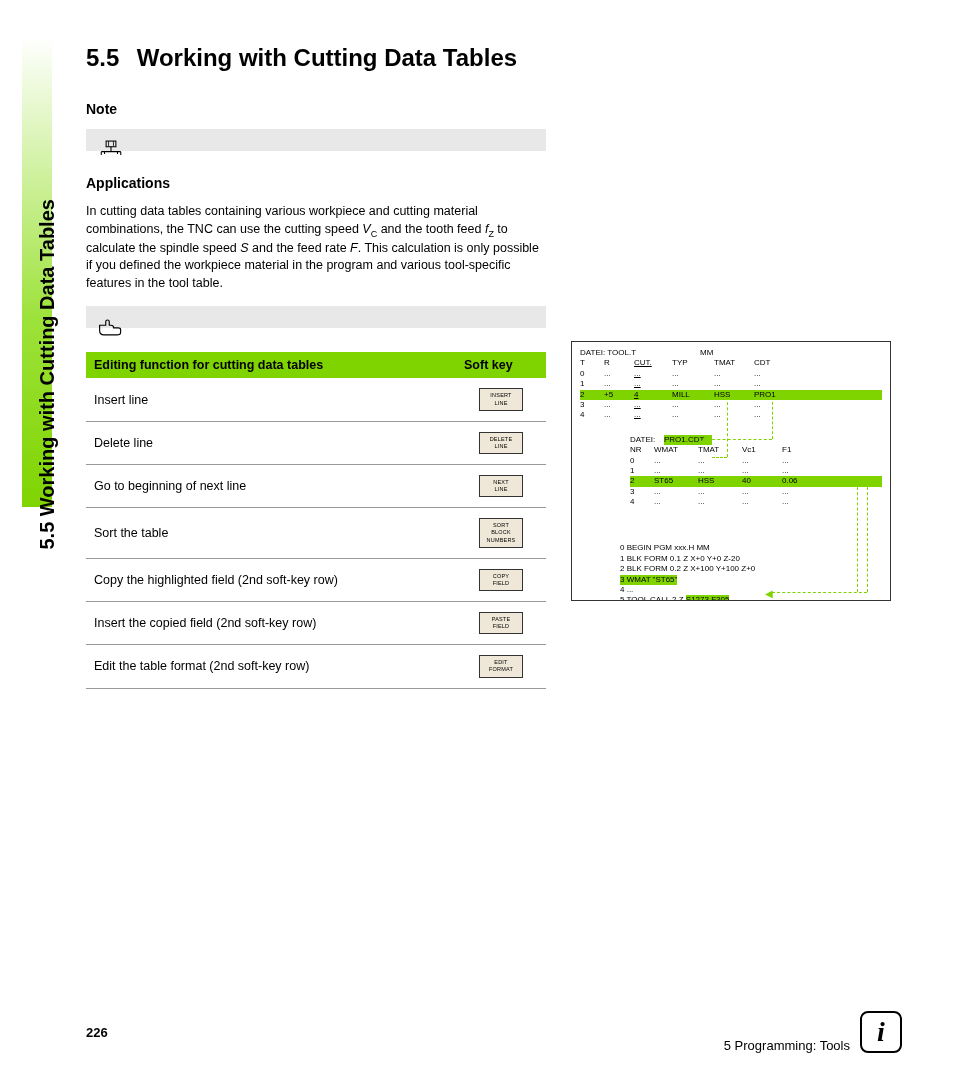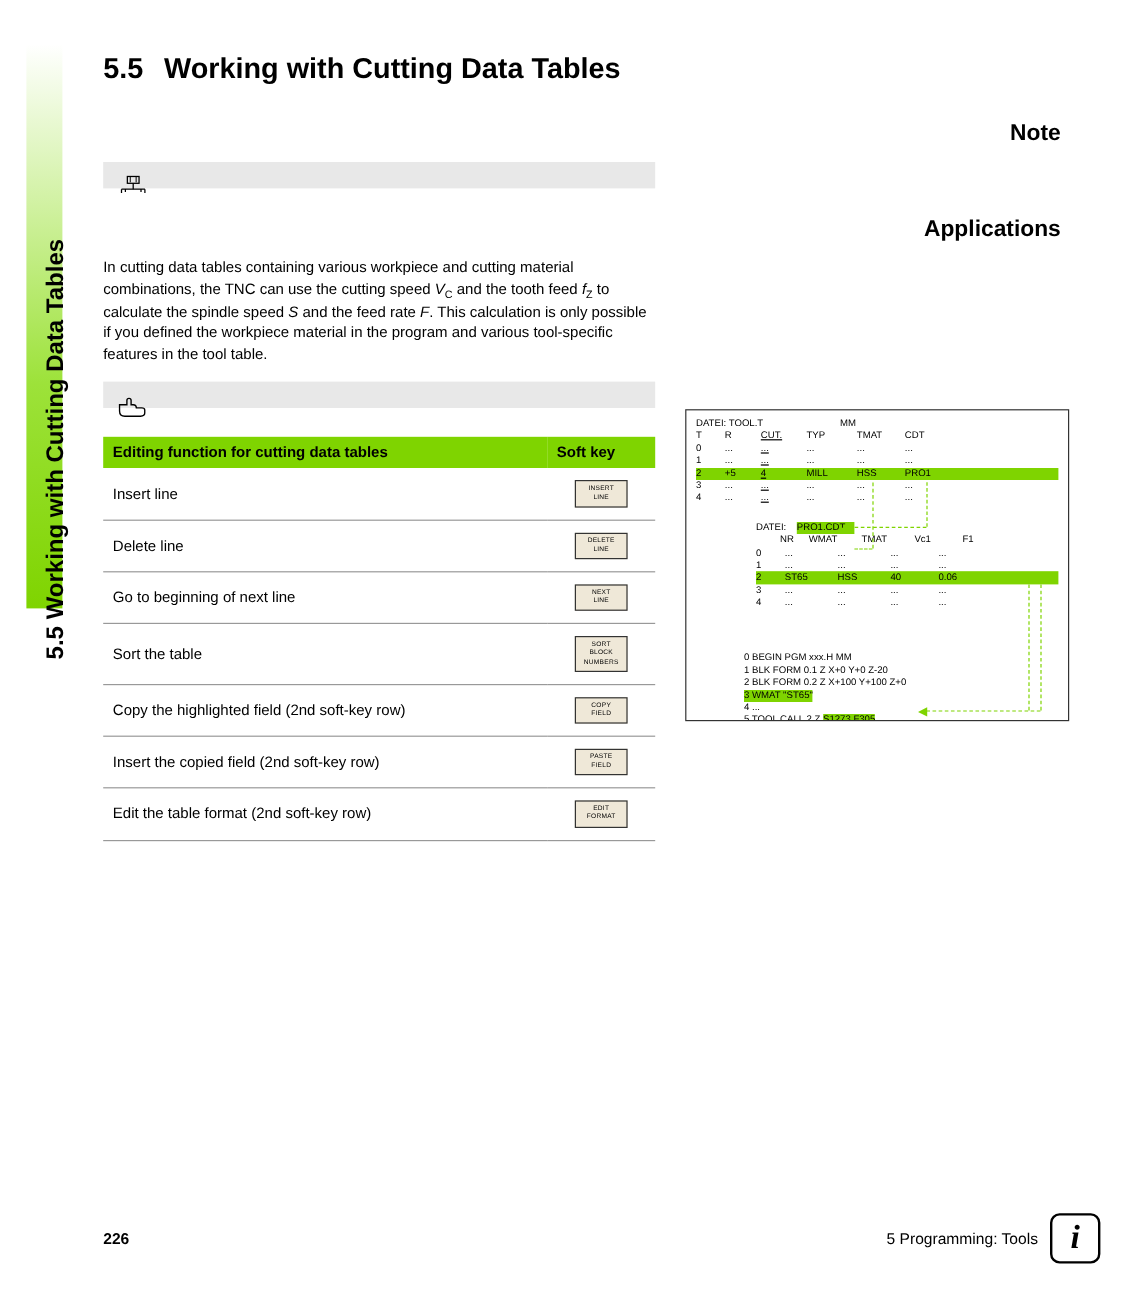--- a/index.html
+++ b/index.html
@@ -49,24 +49,23 @@
     bottom: 60px;
   }
   h1.section-title {
     font-size: 24px;
     font-weight: bold;
     margin-bottom: 30px;
     line-height: 1.1;
   }
   h1.section-title .num { display: inline-block; width: 44px; }
   h2.sub {
-    font-size: 19px;
+    font-size: 14px;
     font-weight: bold;
     margin: 6px 0 12px 0;
-    text-align: right;
   }
   .note-box {
     background: #e8e8e8;
     padding: 10px 12px 12px 50px;
     position: relative;
     font-size: 12.5px;
     line-height: 1.4;
     margin-bottom: 24px;
     width: 460px;
   }
@@ -147,29 +146,29 @@
   .hl-line { background: #7fd400; display: flex; }
   .hl-cell { background: #7fd400; }
   .dashed-v { border-left: 1px dashed #7fd400; position:absolute; }
   .dashed-h { border-top: 1px dashed #7fd400; position:absolute; }
   .arrow { color:#7fd400; font-size:10px; position:absolute; }
   .pgm-block { margin-top: 36px; margin-left: 40px; font-size: 8px; line-height: 1.3; }
   .pgm-line { white-space: pre; }
   .footer {
     position: absolute;
     left: 86px;
-    right: 37px;
+    right: 52px;
     bottom: 38px;
     display: flex;
     justify-content: space-between;
     align-items: center;
     font-size: 13px;
   }
   .footer .pnum { font-weight: bold; }
-  .footer .right { display: flex; align-items: center; gap: 10px; }
+  .footer .right { display: flex; align-items: flex-end; gap: 10px; }
   .info-icon {
     width: 42px; height: 42px;
     border: 2px solid #000;
     border-radius: 8px;
     display: flex; align-items: center; justify-content: center;
     font-family: Georgia, serif;
     font-weight: bold;
     font-size: 28px;
     font-style: italic;
   }
@@ -324,21 +323,21 @@
         <span class="cell c-tm">...</span>
         <span class="cell c-cd">...</span>
       </div>
 
     <div style="height:14px"></div>
 
     <div class="row" style="margin-left:50px">
         <span class="cell" style="width:34px">DATEI:</span>
         <span class="cell hl-cell" style="width:48px">PRO1.CDT</span>
       </div>
-    <div class="row" style="margin-left:70px">
+    <div class="row" style="margin-left:50px">
       <span class="cell c-nr">NR</span>
       <span class="cell c-wm">WMAT</span>
       <span class="cell c-tm2">TMAT</span>
       <span class="cell c-vc">Vc1</span>
       <span class="cell c-f1">F1</span>
     </div>
     <div class="row" style="margin-left:50px">
         <span class="cell c-nr">0</span>
         <span class="cell c-wm">...</span>
         <span class="cell c-tm2">...</span>

